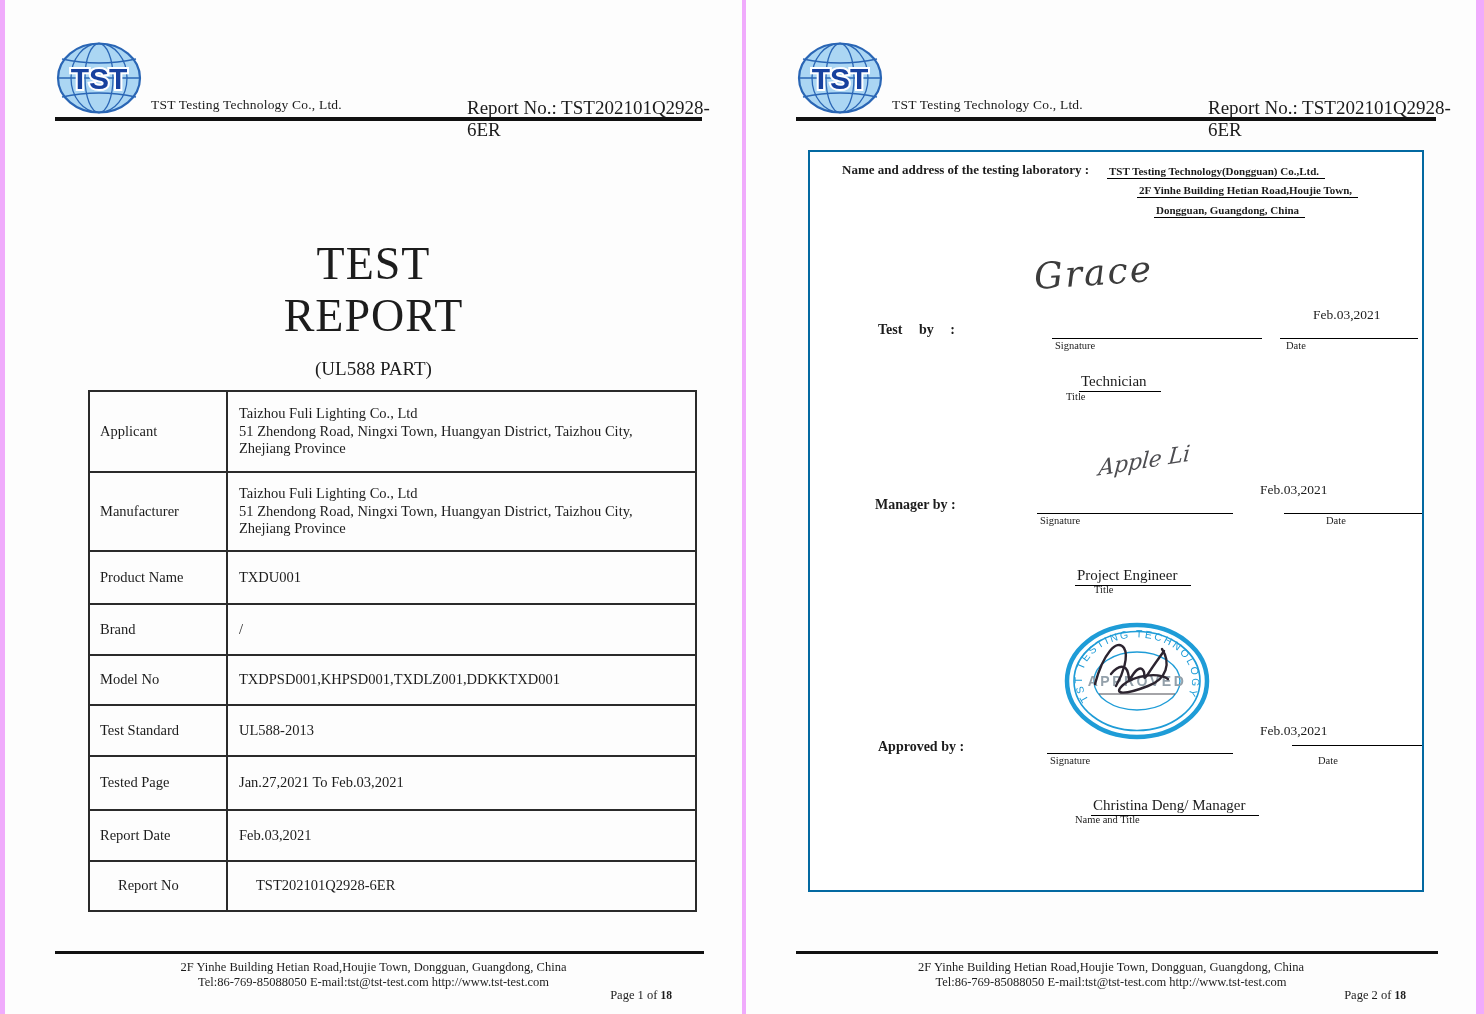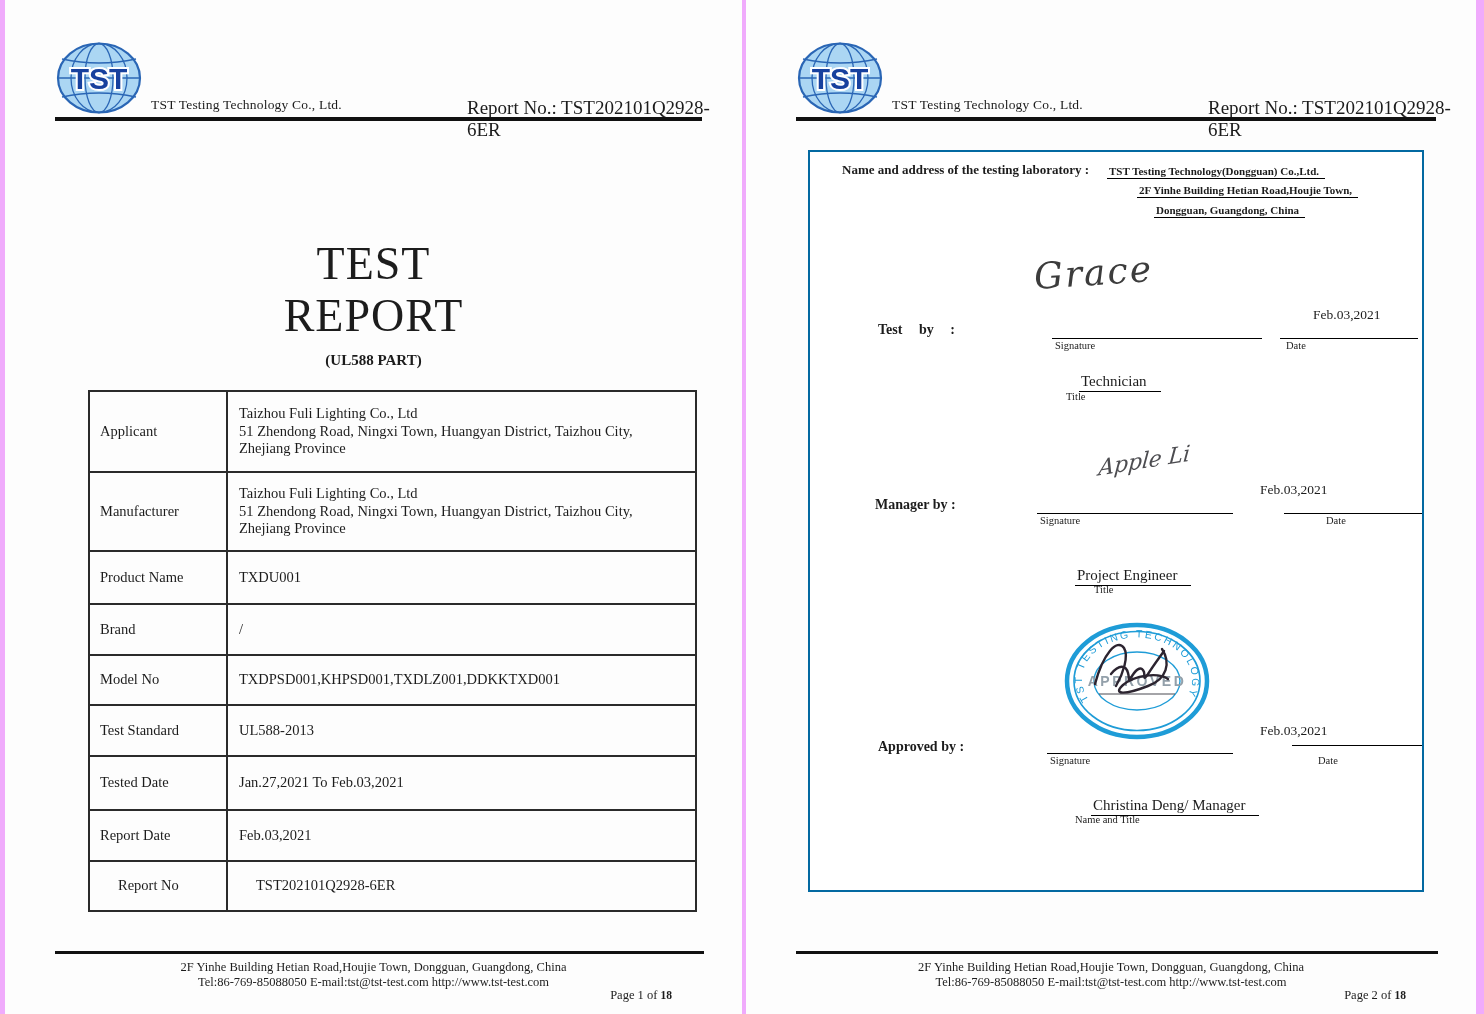--- a/index.html
+++ b/index.html
@@ -11,21 +11,21 @@
 
   
   .hdr-logo{position:absolute;left:50px;top:41px;}
   .hdr-company{position:absolute;left:146px;top:97px;font-size:13.5px;letter-spacing:.2px;}
   .hdr-report{position:absolute;left:462px;top:97px;font-size:19px;}
   .hdr-rule{position:absolute;left:50px;right:40px;top:117px;height:4px;background:#111;}
 
   
   .title-block{position:absolute;left:0;right:0;top:238px;text-align:center;}
   .title-line{font-size:46px;font-weight:normal;line-height:52px;letter-spacing:1px;}
-  .title-sub{font-size:15px;font-weight:bold;margin-top:10px;}
+  .title-sub{font-size:19px;font-weight:normal;margin-top:16px;}
 
   
   table.report{position:absolute;left:83px;top:390px;width:609px;border-collapse:collapse;table-layout:fixed;}
   table.report td{border:2px solid #2b2b2b;vertical-align:middle;font-size:14.5px;line-height:17.5px;}
   table.report td.label-cell{width:122px;padding:4px 4px 4px 10px;}
   table.report td.value-cell{padding:5px 8px 5px 11px;white-space:pre-line;}
   table.report tr:nth-child(1) td{height:69px;}
   table.report tr:nth-child(2) td{height:67px;}
   table.report tr:nth-child(3) td{height:41px;}
   table.report tr:nth-child(4) td{height:39px;}
@@ -104,21 +104,21 @@
           </tr>
           <tr>
             <td class="cell label-cell">Model No</td>
             <td class="cell value-cell">TXDPSD001,KHPSD001,TXDLZ001,DDKKTXD001</td>
           </tr>
           <tr>
             <td class="cell label-cell">Test Standard</td>
             <td class="cell value-cell">UL588-2013</td>
           </tr>
           <tr>
-            <td class="cell label-cell">Tested Date</td>
+            <td class="cell label-cell">Tested Page</td>
             <td class="cell value-cell">Jan.27,2021 To Feb.03,2021</td>
           </tr>
           <tr>
             <td class="cell label-cell">Report Date</td>
             <td class="cell value-cell">Feb.03,2021</td>
           </tr>
           <tr>
             <td class="cell label-cell">Report No</td>
             <td class="cell value-cell">TST202101Q2928-6ER</td>
           </tr>

